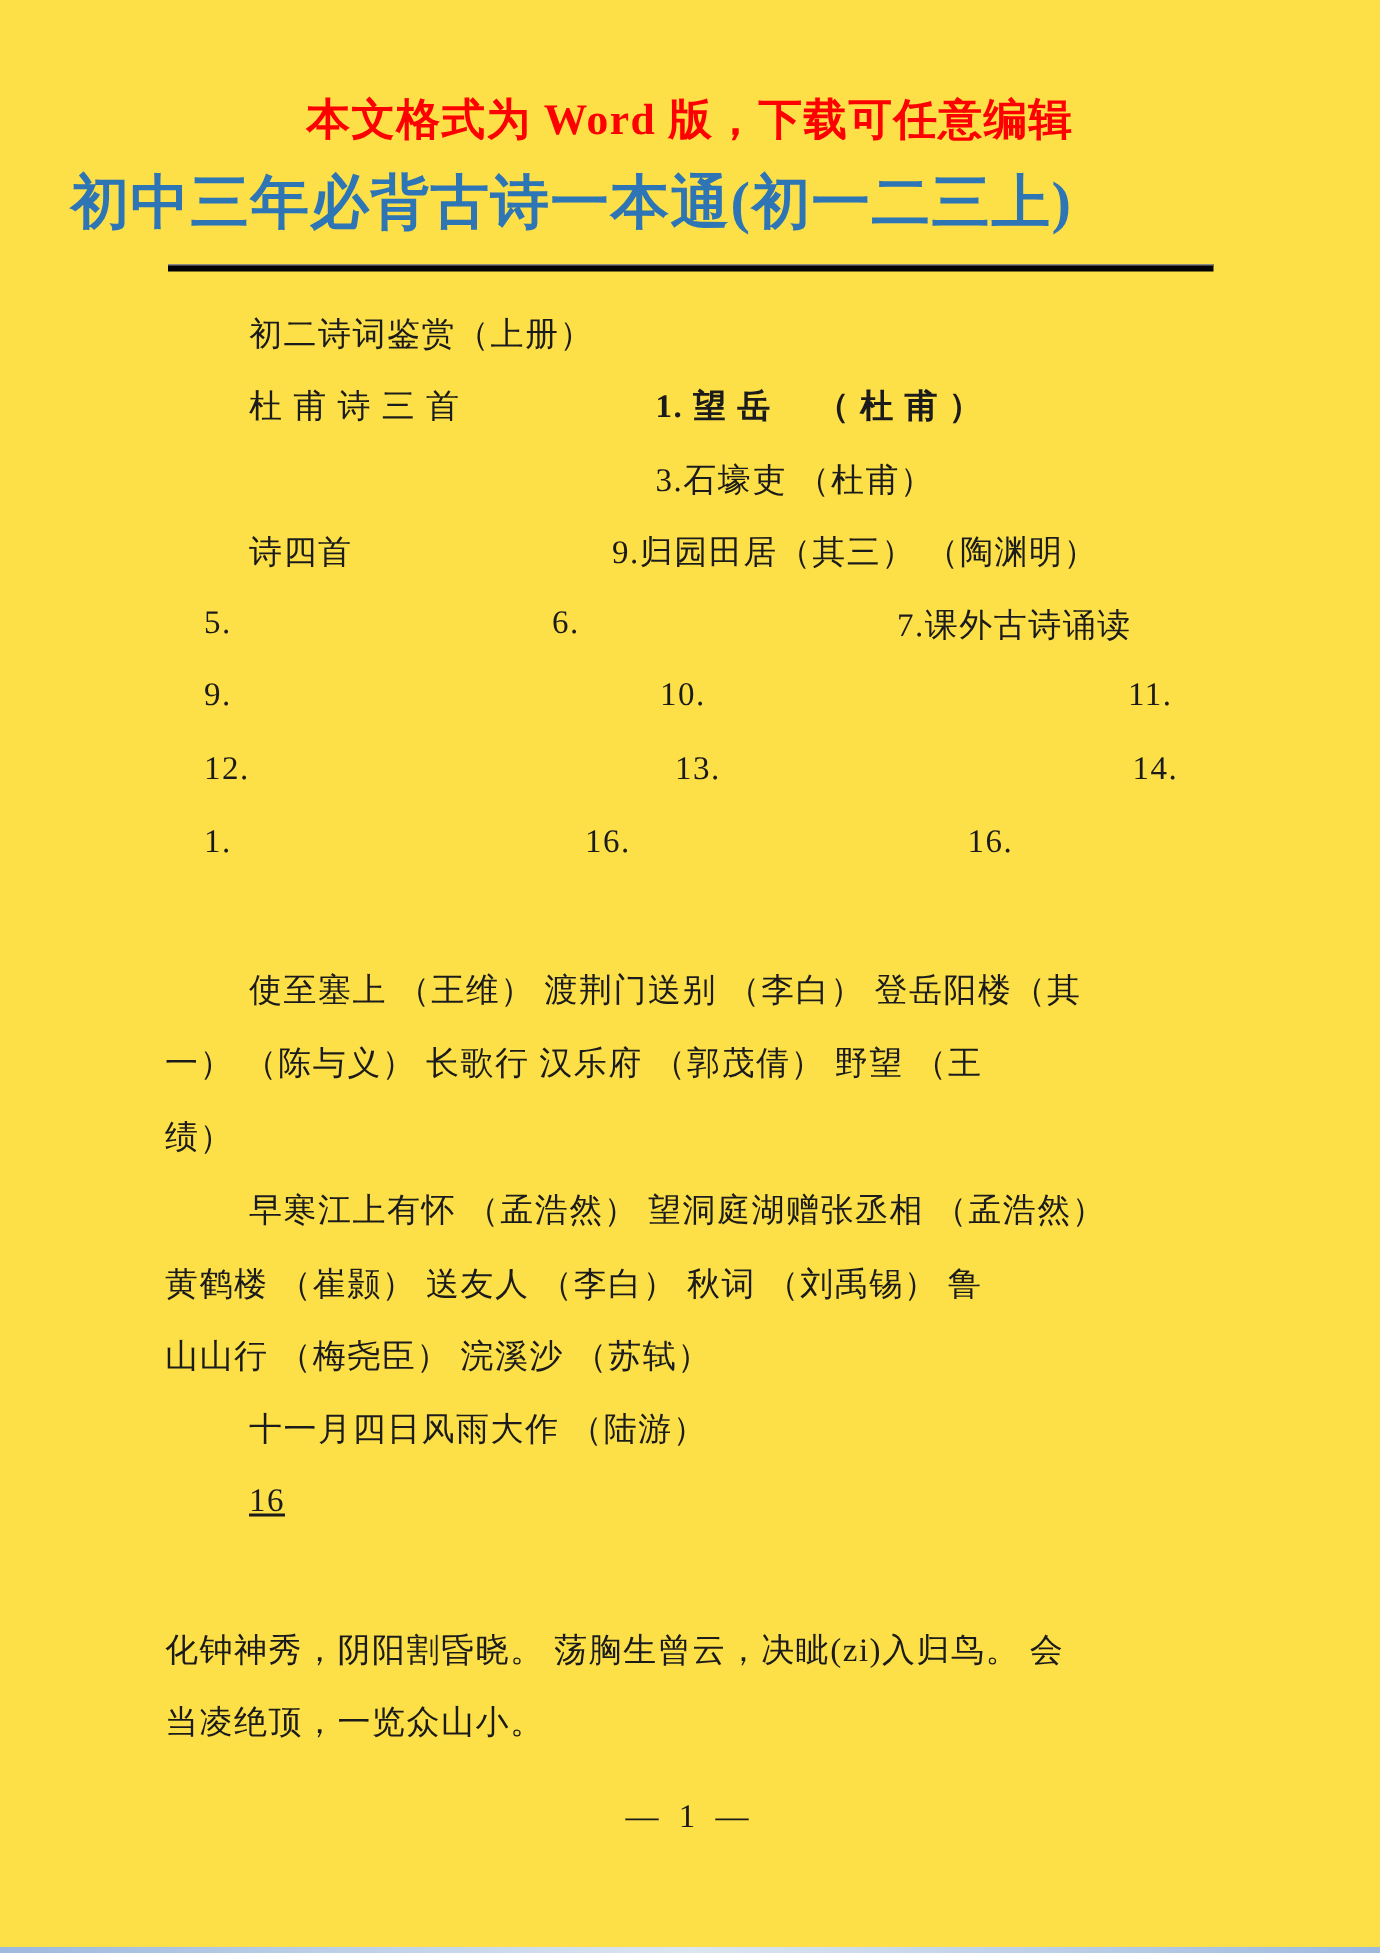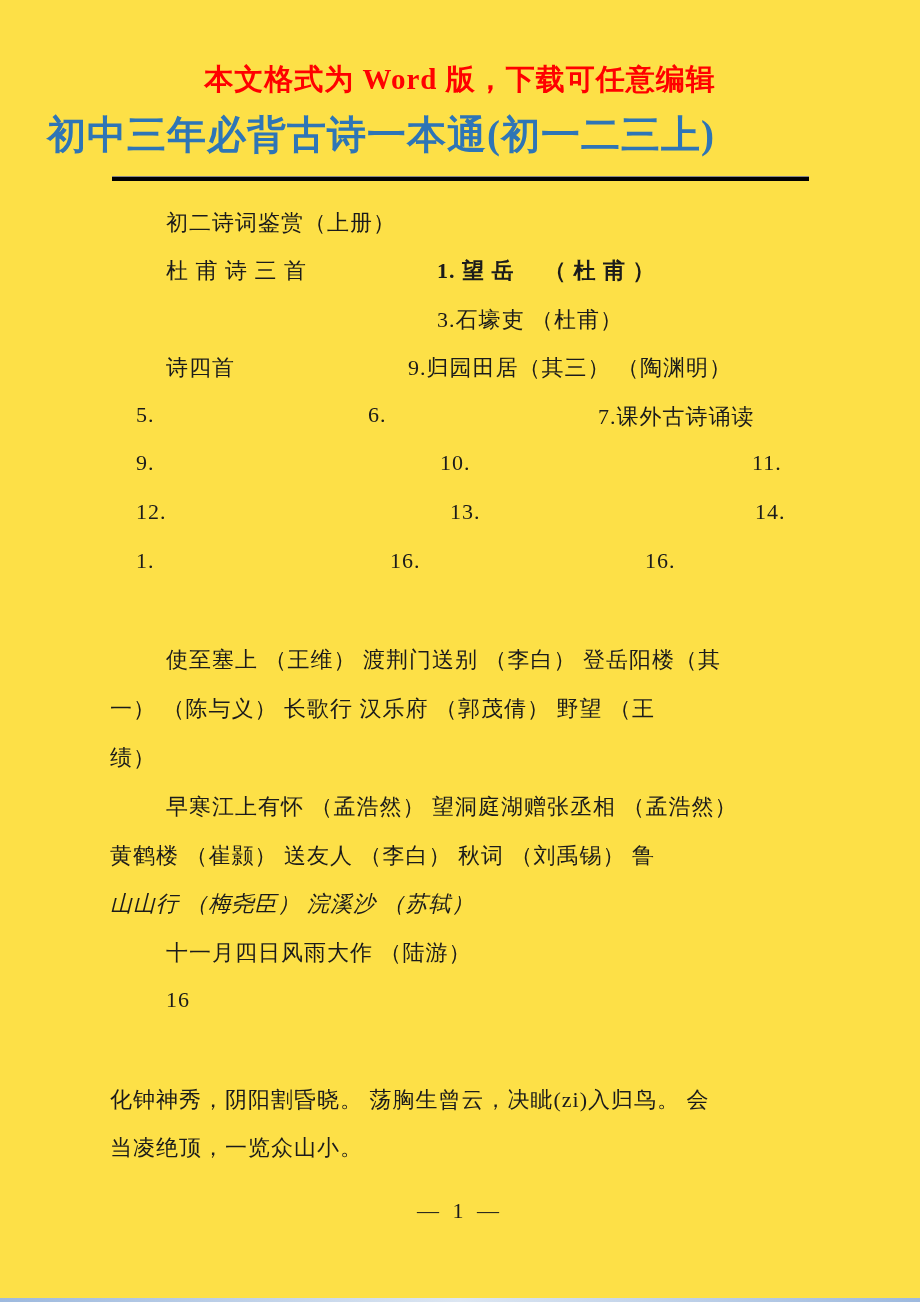--- a/index.html
+++ b/index.html
@@ -108,23 +108,23 @@
       <span class="seg" style="top: 487px; left: 450px;">13.</span>
       <span class="seg" style="top: 487px; left: 755px;">14.</span>
       <span class="seg" style="top: 536px; left: 136px;">1.</span>
       <span class="seg" style="top: 536px; left: 390px;">16.</span>
       <span class="seg" style="top: 536px; left: 645px;">16.</span>
       <span class="seg" style="top: 633px; left: 166px;">使至塞上 （王维） 渡荆门送别 （李白） 登岳阳楼（其</span>
       <span class="seg" style="top: 682px; left: 110px;">一） （陈与义） 长歌行 汉乐府 （郭茂倩） 野望 （王</span>
       <span class="seg" style="top: 731px; left: 110px;">绩）</span>
       <span class="seg" style="top: 780px; left: 166px;">早寒江上有怀 （孟浩然） 望洞庭湖赠张丞相 （孟浩然）</span>
       <span class="seg" style="top: 829px; left: 110px;">黄鹤楼 （崔颢） 送友人 （李白） 秋词 （刘禹锡） 鲁</span>
-      <span class="seg" style="top: 877px; left: 110px; font-style: italic;">山山行 （梅尧臣） 浣溪沙 （苏轼）</span>
+      <span class="seg" style="top: 877px; left: 110px;">山山行 （梅尧臣） 浣溪沙 （苏轼）</span>
       <span class="seg" style="top: 926px; left: 166px;">十一月四日风雨大作 （陆游）</span>
-      <span class="seg" style="top: 975px; left: 166px;">16</span>
+      <span class="seg" style="top: 975px; left: 166px; text-decoration: underline;">16</span>
       <span class="seg" style="top: 1073px; left: 110px;">化钟神秀，阴阳割昏晓。 荡胸生曾云，决眦(zi)入归鸟。 会</span>
       <span class="seg" style="top: 1121px; left: 110px;">当凌绝顶，一览众山小。</span>
     </div>
 
   <div class="footer">— 1 —</div>
 
   <div class="bottombar"></div>
 </div>
 
 </body></html>

